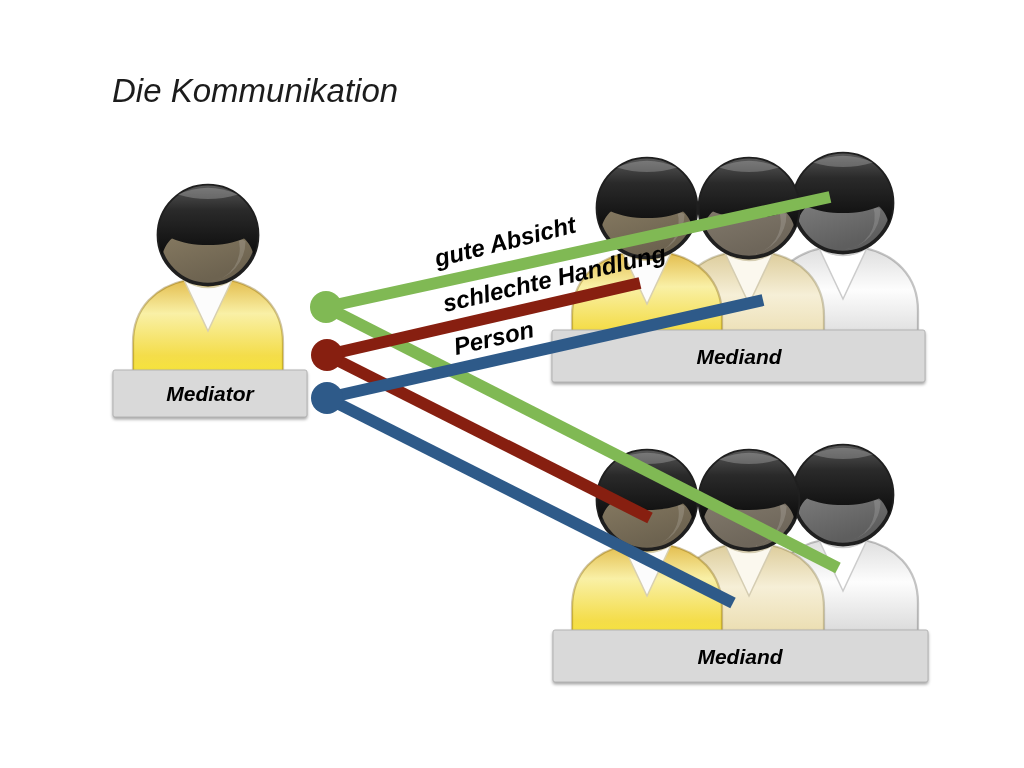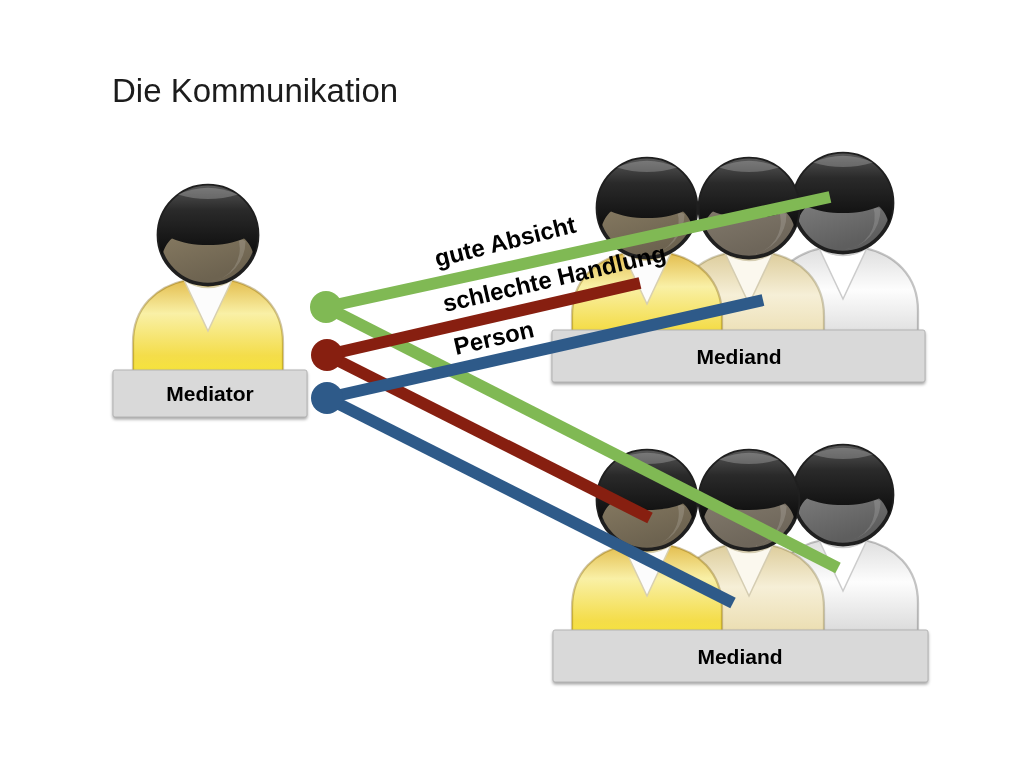--- a/index.html
+++ b/index.html
@@ -3,20 +3,21 @@
 <meta charset="utf-8">
 <style>
   html, body { margin: 0; padding: 0; background: #ffffff; }
   #stage {
     position: relative;
     width: 1024px;
     height: 768px;
     background: #ffffff;
     overflow: hidden;
     font-family: "Liberation Sans", "DejaVu Sans", sans-serif;
+    font-style: italic;
   }
   svg.scene { position: absolute; left: 0; top: 0; }
   .slide-title-text {
     font-family: "Liberation Sans", "DejaVu Sans", sans-serif;
     font-size: 33px;
     font-weight: 400;
     fill: #1c1c1c;
   }
   .box-rect {
     stroke: #b3b3b3;

